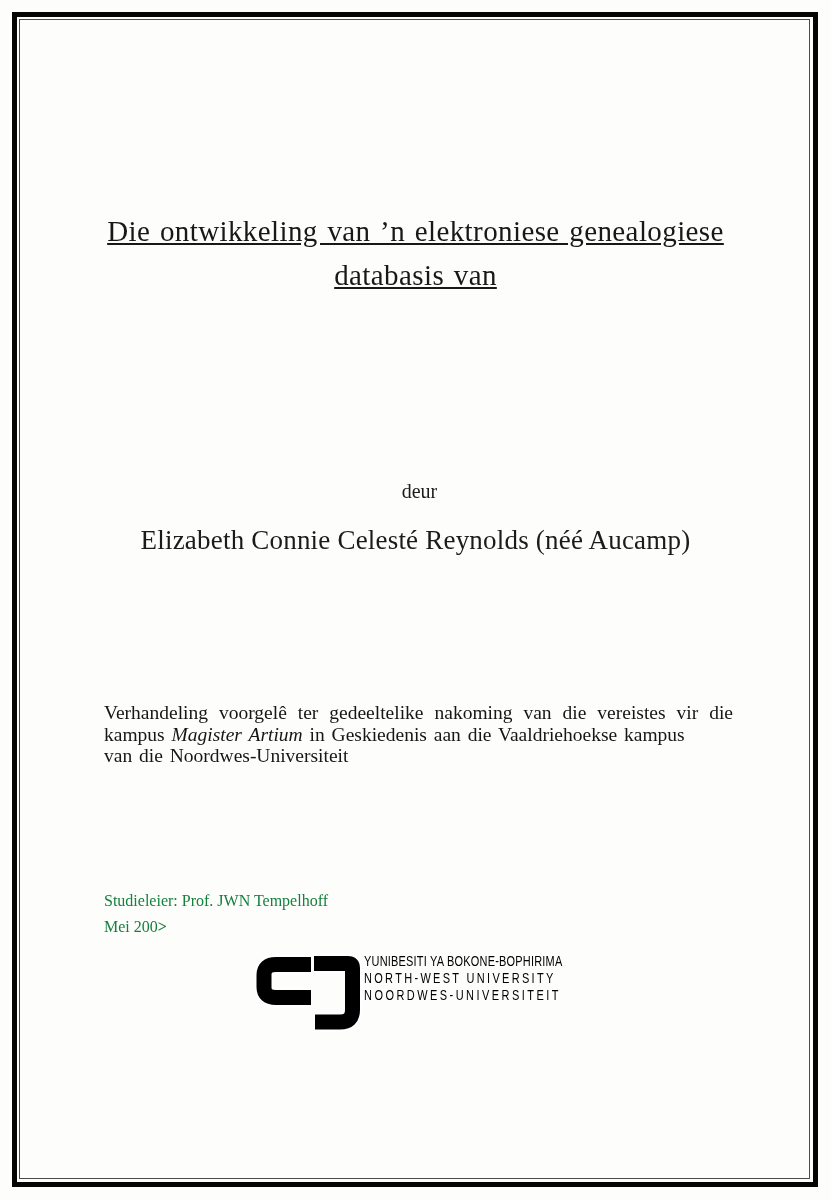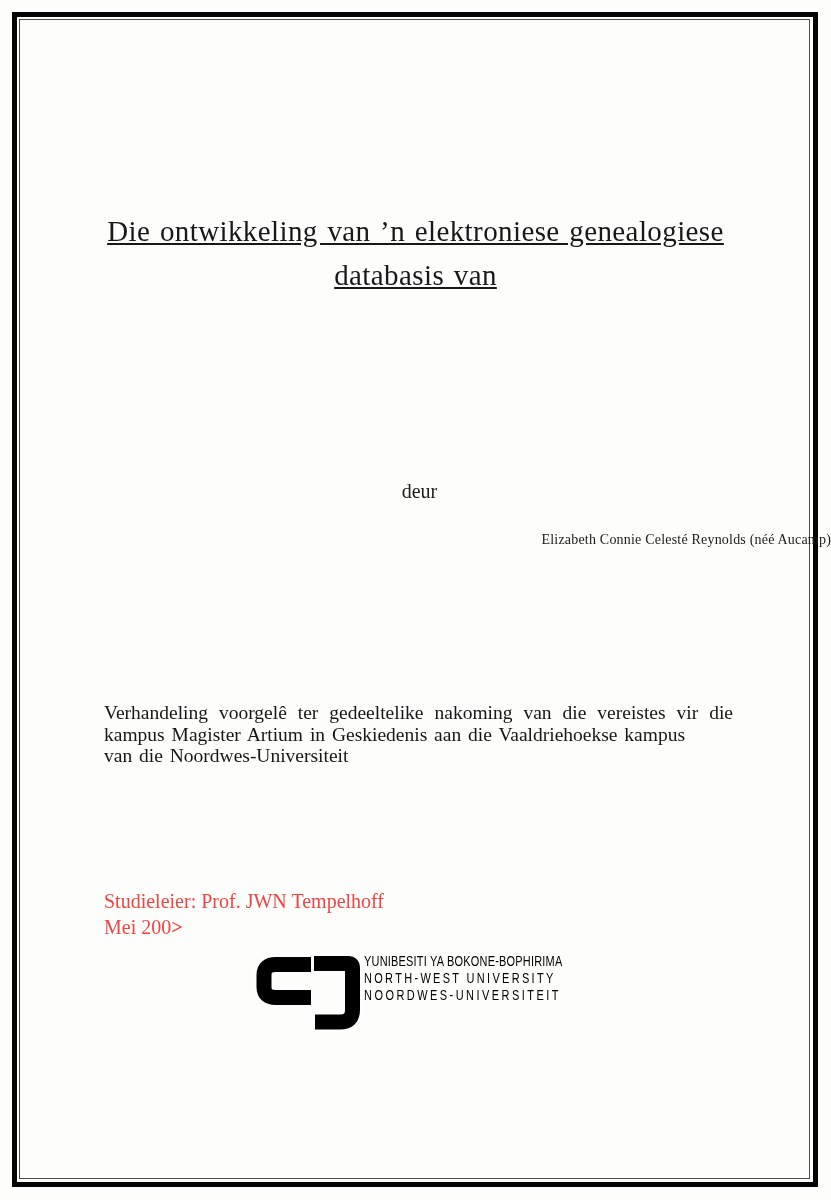--- a/index.html
+++ b/index.html
@@ -37,46 +37,46 @@
     position: absolute;
     left: 8px; right: 0; top: 439px;
     text-align: center;
     font-size: 20px;
     line-height: 24px;
     margin-top: 40px;
   }
   .author {
     position: absolute;
     left: 0; right: 0; top: 527px;
-    text-align: right;
-    font-size: 14px;
+    text-align: center;
+    font-size: 27px;
     line-height: 26px;
     letter-spacing: 0.2px;
   }
   .statement {
     position: absolute;
     left: 104px; top: 667px;
     width: 629px;
     font-size: 19.5px;
     line-height: 21.5px;
     word-spacing: 2px;
     color: #161616;
   }
   .statement .st-line1 {
     text-align: justify;
     text-align-last: justify;
     margin-top: 35px;
   }
-  .statement .it { }
+  .statement .it { font-style: italic; }
   .supervisor {
     position: absolute;
     left: 104px; top: 888px;
-    font-size: 20px;
+    font-size: 16px;
     line-height: 26px;
-    color: #ef4444;
+    color: #15803d;
   }
   .supervisor .glyph { font-weight: 700; letter-spacing: 0; }
   .logo {
     position: absolute;
     left: 254px; top: 952px;
     width: 330px; height: 80px;
   }
   .logo svg { position: absolute; left: 0; top: 0; }
   .logo-text {
     position: absolute;

